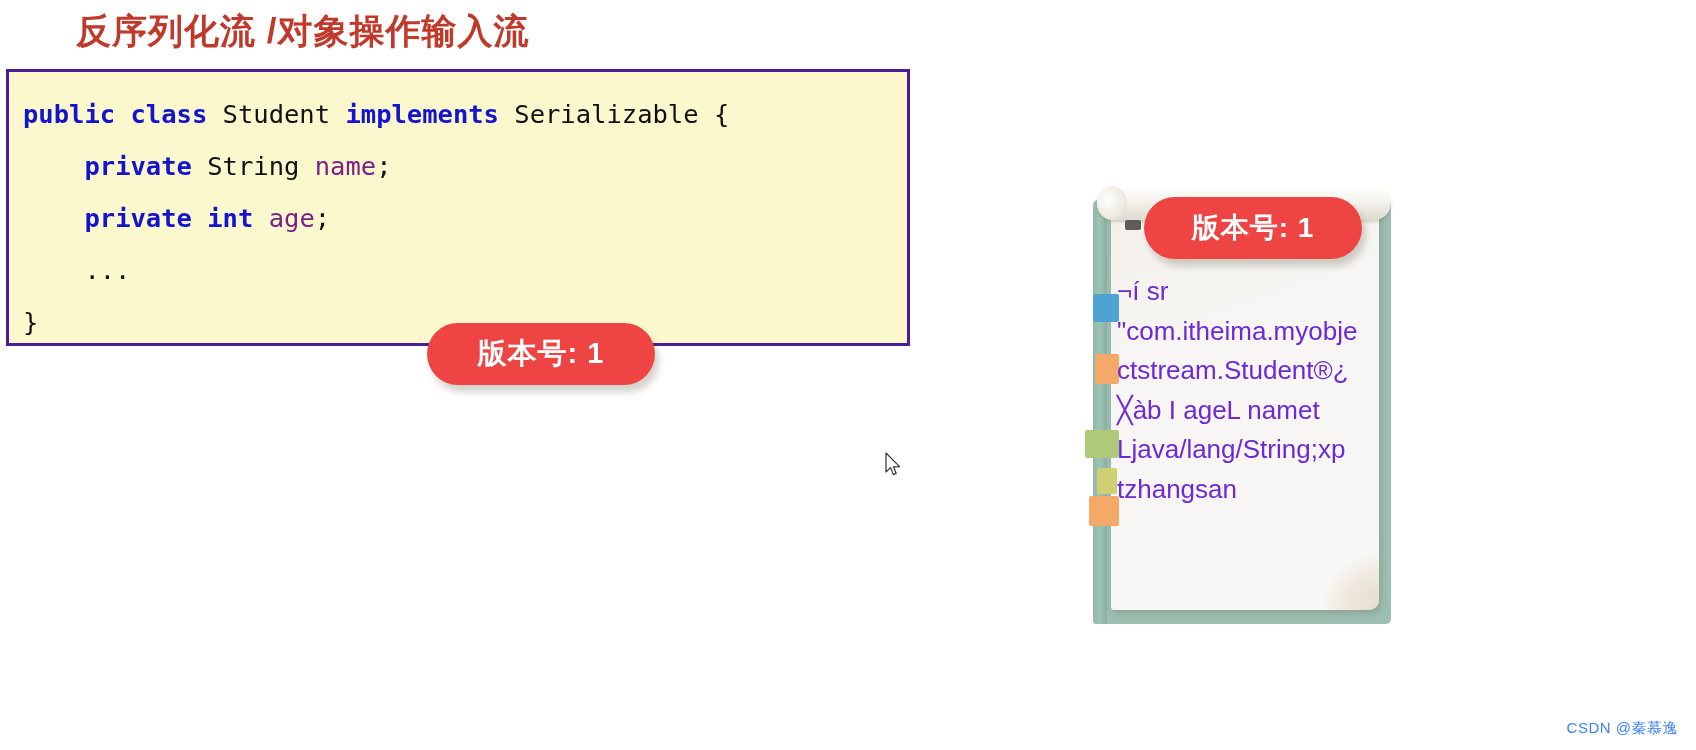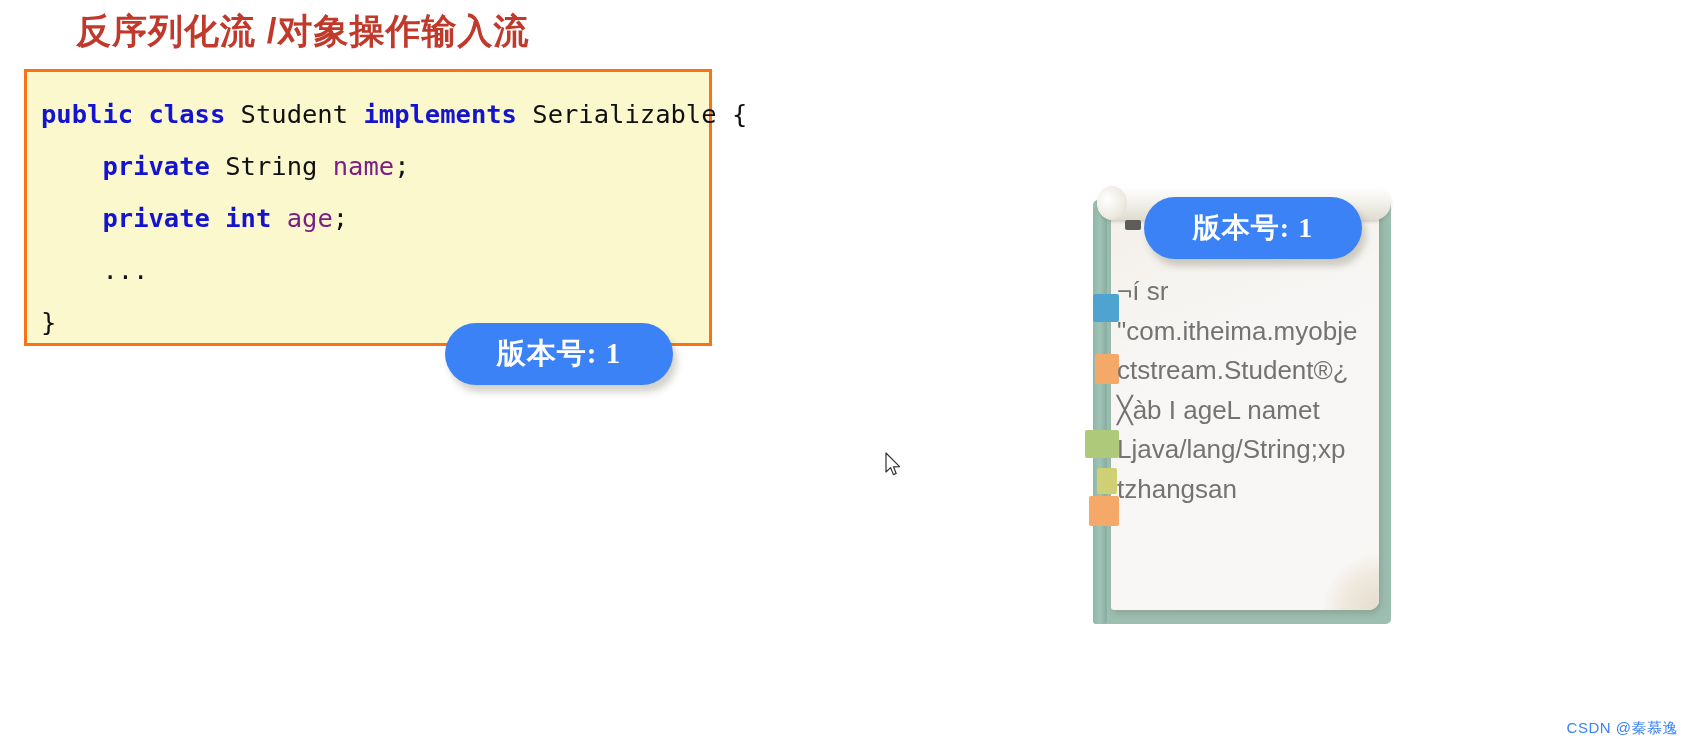--- a/index.html
+++ b/index.html
@@ -24,26 +24,26 @@
     font-weight: bold;
     font-size: 35px;
     letter-spacing: 1px;
     color: #C0392B;
     white-space: nowrap;
   }
 
   
   #code-card {
     position: absolute;
-    left: 24px;
+    left: 6px;
     top: 69px;
-    width: 688px;
+    width: 904px;
     height: 277px;
     background: #FBF8CE;
-    border: 3px solid #f97316;
+    border: 3px solid #4c1d95;
     box-sizing: border-box;
   }
   #code-body {
     position: absolute;
     left: 14px;
     top: 16px;
     right: 6px;
     font-family: "DejaVu Sans Mono", "Liberation Mono", monospace;
     font-size: 25.5px;
     line-height: 52px;
@@ -51,24 +51,24 @@
     white-space: pre;
   }
   .code-line { white-space: pre; }
   .kw   { color: #1414CE; font-weight: bold; }
   .fld  { color: #7B1F86; font-weight: normal; }
   .plain{ color: #101010; }
 
   
   .version-pill {
     position: absolute;
-    background: #3b82f6;
+    background: #ef4444;
     color: #ffffff;
     border-radius: 999px;
-    font-family: Liberation Serif, serif;
+    font-family: Liberation Sans, sans-serif;
     font-weight: bold;
     display: flex;
     align-items: center;
     justify-content: center;
     box-shadow: 4px 7px 7px rgba(60,50,20,0.22);
     white-space: nowrap;
   }
   #code-version-badge {
     left: 418px;
     top: 251px;
@@ -176,21 +176,21 @@
   }
   
   #note-text {
     position: absolute;
     left: 1117px;
     top: 272px;
     width: 248px;
     font-family: "Liberation Sans", sans-serif;
     font-size: 26px;
     line-height: 39.5px;
-    color: #737373;
+    color: #6d28d9;
     z-index: 30;
     white-space: pre-wrap;
     word-break: break-word;
   }
 
   
   #mouse-cursor {
     position: absolute;
     left: 885px;
     top: 452px;

